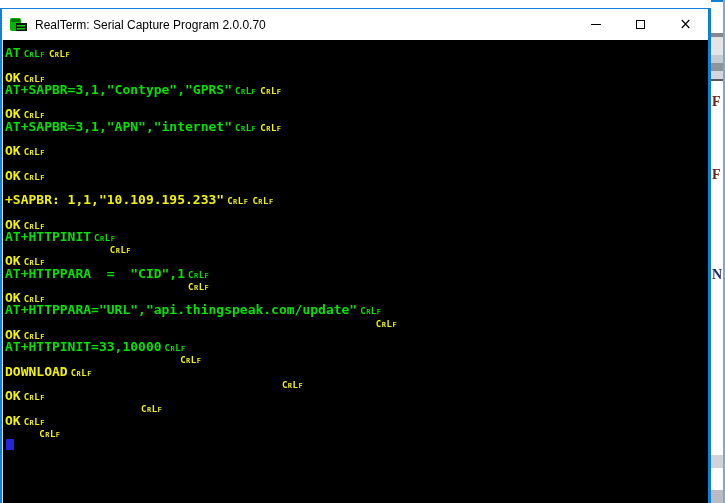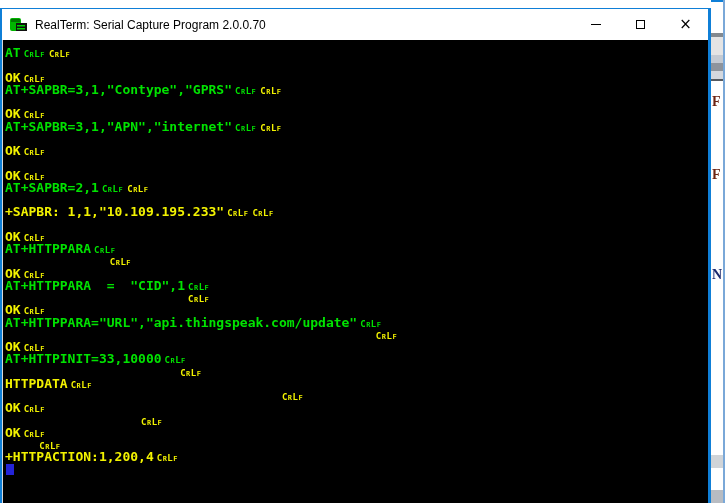--- a/index.html
+++ b/index.html
@@ -88,43 +88,41 @@
         <div class="t-row"></div>
         <div class="t-row"><span class="seg y">OK</span><span class="crlf y"><span>C</span><span class="sm">R</span><span>L</span><span class="sm">F</span></span></div>
         <div class="t-row"><span class="seg g">AT+SAPBR=3,1,"Contype","GPRS"</span><span class="crlf g"><span>C</span><span class="sm">R</span><span>L</span><span class="sm">F</span></span><span class="crlf y"><span>C</span><span class="sm">R</span><span>L</span><span class="sm">F</span></span></div>
         <div class="t-row"></div>
         <div class="t-row"><span class="seg y">OK</span><span class="crlf y"><span>C</span><span class="sm">R</span><span>L</span><span class="sm">F</span></span></div>
         <div class="t-row"><span class="seg g">AT+SAPBR=3,1,"APN","internet"</span><span class="crlf g"><span>C</span><span class="sm">R</span><span>L</span><span class="sm">F</span></span><span class="crlf y"><span>C</span><span class="sm">R</span><span>L</span><span class="sm">F</span></span></div>
         <div class="t-row"></div>
         <div class="t-row"><span class="seg y">OK</span><span class="crlf y"><span>C</span><span class="sm">R</span><span>L</span><span class="sm">F</span></span></div>
         <div class="t-row"></div>
         <div class="t-row"><span class="seg y">OK</span><span class="crlf y"><span>C</span><span class="sm">R</span><span>L</span><span class="sm">F</span></span></div>
-        <div class="t-row"><span class="seg g">AT+SAPBR=2,1</span><span class="crlf g"><span>C</span><span class="sm">R</span><span>L</span><span class="sm">F</span></span><span class="crlf y"><span>C</span><span class="sm">R</span><span>L</span><span class="sm">F</span></span></div>
         <div class="t-row"></div>
         <div class="t-row"><span class="seg y">+SAPBR: 1,1,"10.109.195.233"</span><span class="crlf y"><span>C</span><span class="sm">R</span><span>L</span><span class="sm">F</span></span><span class="crlf y"><span>C</span><span class="sm">R</span><span>L</span><span class="sm">F</span></span></div>
         <div class="t-row"></div>
         <div class="t-row"><span class="seg y">OK</span><span class="crlf y"><span>C</span><span class="sm">R</span><span>L</span><span class="sm">F</span></span></div>
-        <div class="t-row"><span class="seg g">AT+HTTPPARA</span><span class="crlf g"><span>C</span><span class="sm">R</span><span>L</span><span class="sm">F</span></span></div>
+        <div class="t-row"><span class="seg g">AT+HTTPINIT</span><span class="crlf g"><span>C</span><span class="sm">R</span><span>L</span><span class="sm">F</span></span></div>
         <div class="t-row"><span class="pad" style="width: 13ch;"></span><span class="crlf y"><span>C</span><span class="sm">R</span><span>L</span><span class="sm">F</span></span></div>
         <div class="t-row"><span class="seg y">OK</span><span class="crlf y"><span>C</span><span class="sm">R</span><span>L</span><span class="sm">F</span></span></div>
         <div class="t-row"><span class="seg g">AT+HTTPPARA  =  "CID",1</span><span class="crlf g"><span>C</span><span class="sm">R</span><span>L</span><span class="sm">F</span></span></div>
         <div class="t-row"><span class="pad" style="width: 23ch;"></span><span class="crlf y"><span>C</span><span class="sm">R</span><span>L</span><span class="sm">F</span></span></div>
         <div class="t-row"><span class="seg y">OK</span><span class="crlf y"><span>C</span><span class="sm">R</span><span>L</span><span class="sm">F</span></span></div>
         <div class="t-row"><span class="seg g">AT+HTTPPARA="URL","api.thingspeak.com/update"</span><span class="crlf g"><span>C</span><span class="sm">R</span><span>L</span><span class="sm">F</span></span></div>
         <div class="t-row"><span class="pad" style="width: 47ch;"></span><span class="crlf y"><span>C</span><span class="sm">R</span><span>L</span><span class="sm">F</span></span></div>
         <div class="t-row"><span class="seg y">OK</span><span class="crlf y"><span>C</span><span class="sm">R</span><span>L</span><span class="sm">F</span></span></div>
         <div class="t-row"><span class="seg g">AT+HTTPINIT=33,10000</span><span class="crlf g"><span>C</span><span class="sm">R</span><span>L</span><span class="sm">F</span></span></div>
         <div class="t-row"><span class="pad" style="width: 22ch;"></span><span class="crlf y"><span>C</span><span class="sm">R</span><span>L</span><span class="sm">F</span></span></div>
-        <div class="t-row"><span class="seg y">HTTPDATA</span><span class="crlf y"><span>C</span><span class="sm">R</span><span>L</span><span class="sm">F</span></span></div>
+        <div class="t-row"><span class="seg y">DOWNLOAD</span><span class="crlf y"><span>C</span><span class="sm">R</span><span>L</span><span class="sm">F</span></span></div>
         <div class="t-row"><span class="pad" style="width: 35ch;"></span><span class="crlf y"><span>C</span><span class="sm">R</span><span>L</span><span class="sm">F</span></span></div>
         <div class="t-row"><span class="seg y">OK</span><span class="crlf y"><span>C</span><span class="sm">R</span><span>L</span><span class="sm">F</span></span></div>
         <div class="t-row"><span class="pad" style="width: 17ch;"></span><span class="crlf y"><span>C</span><span class="sm">R</span><span>L</span><span class="sm">F</span></span></div>
         <div class="t-row"><span class="seg y">OK</span><span class="crlf y"><span>C</span><span class="sm">R</span><span>L</span><span class="sm">F</span></span></div>
         <div class="t-row"><span class="pad" style="width: 4ch;"></span><span class="crlf y"><span>C</span><span class="sm">R</span><span>L</span><span class="sm">F</span></span></div>
-        <div class="t-row"><span class="seg y">+HTTPACTION:1,200,4</span><span class="crlf y"><span>C</span><span class="sm">R</span><span>L</span><span class="sm">F</span></span></div>
         <div class="t-row"><span class="cursor"></span></div>
       </div>
   </div>
 
   <div class="sliver">
     <div class="band" style="top:0;height:2px;background:#0f7fd7;"></div>
     <div class="band" style="top:33px;height:4px;background:#83898f;"></div>
     <div class="band" style="top:37px;height:18px;background:#e4e4e4;"></div>
     <div class="band" style="top:55px;height:8px;background:#c4cad2;"></div>
     <div class="band" style="top:63px;height:8px;background:#8e949c;"></div>

